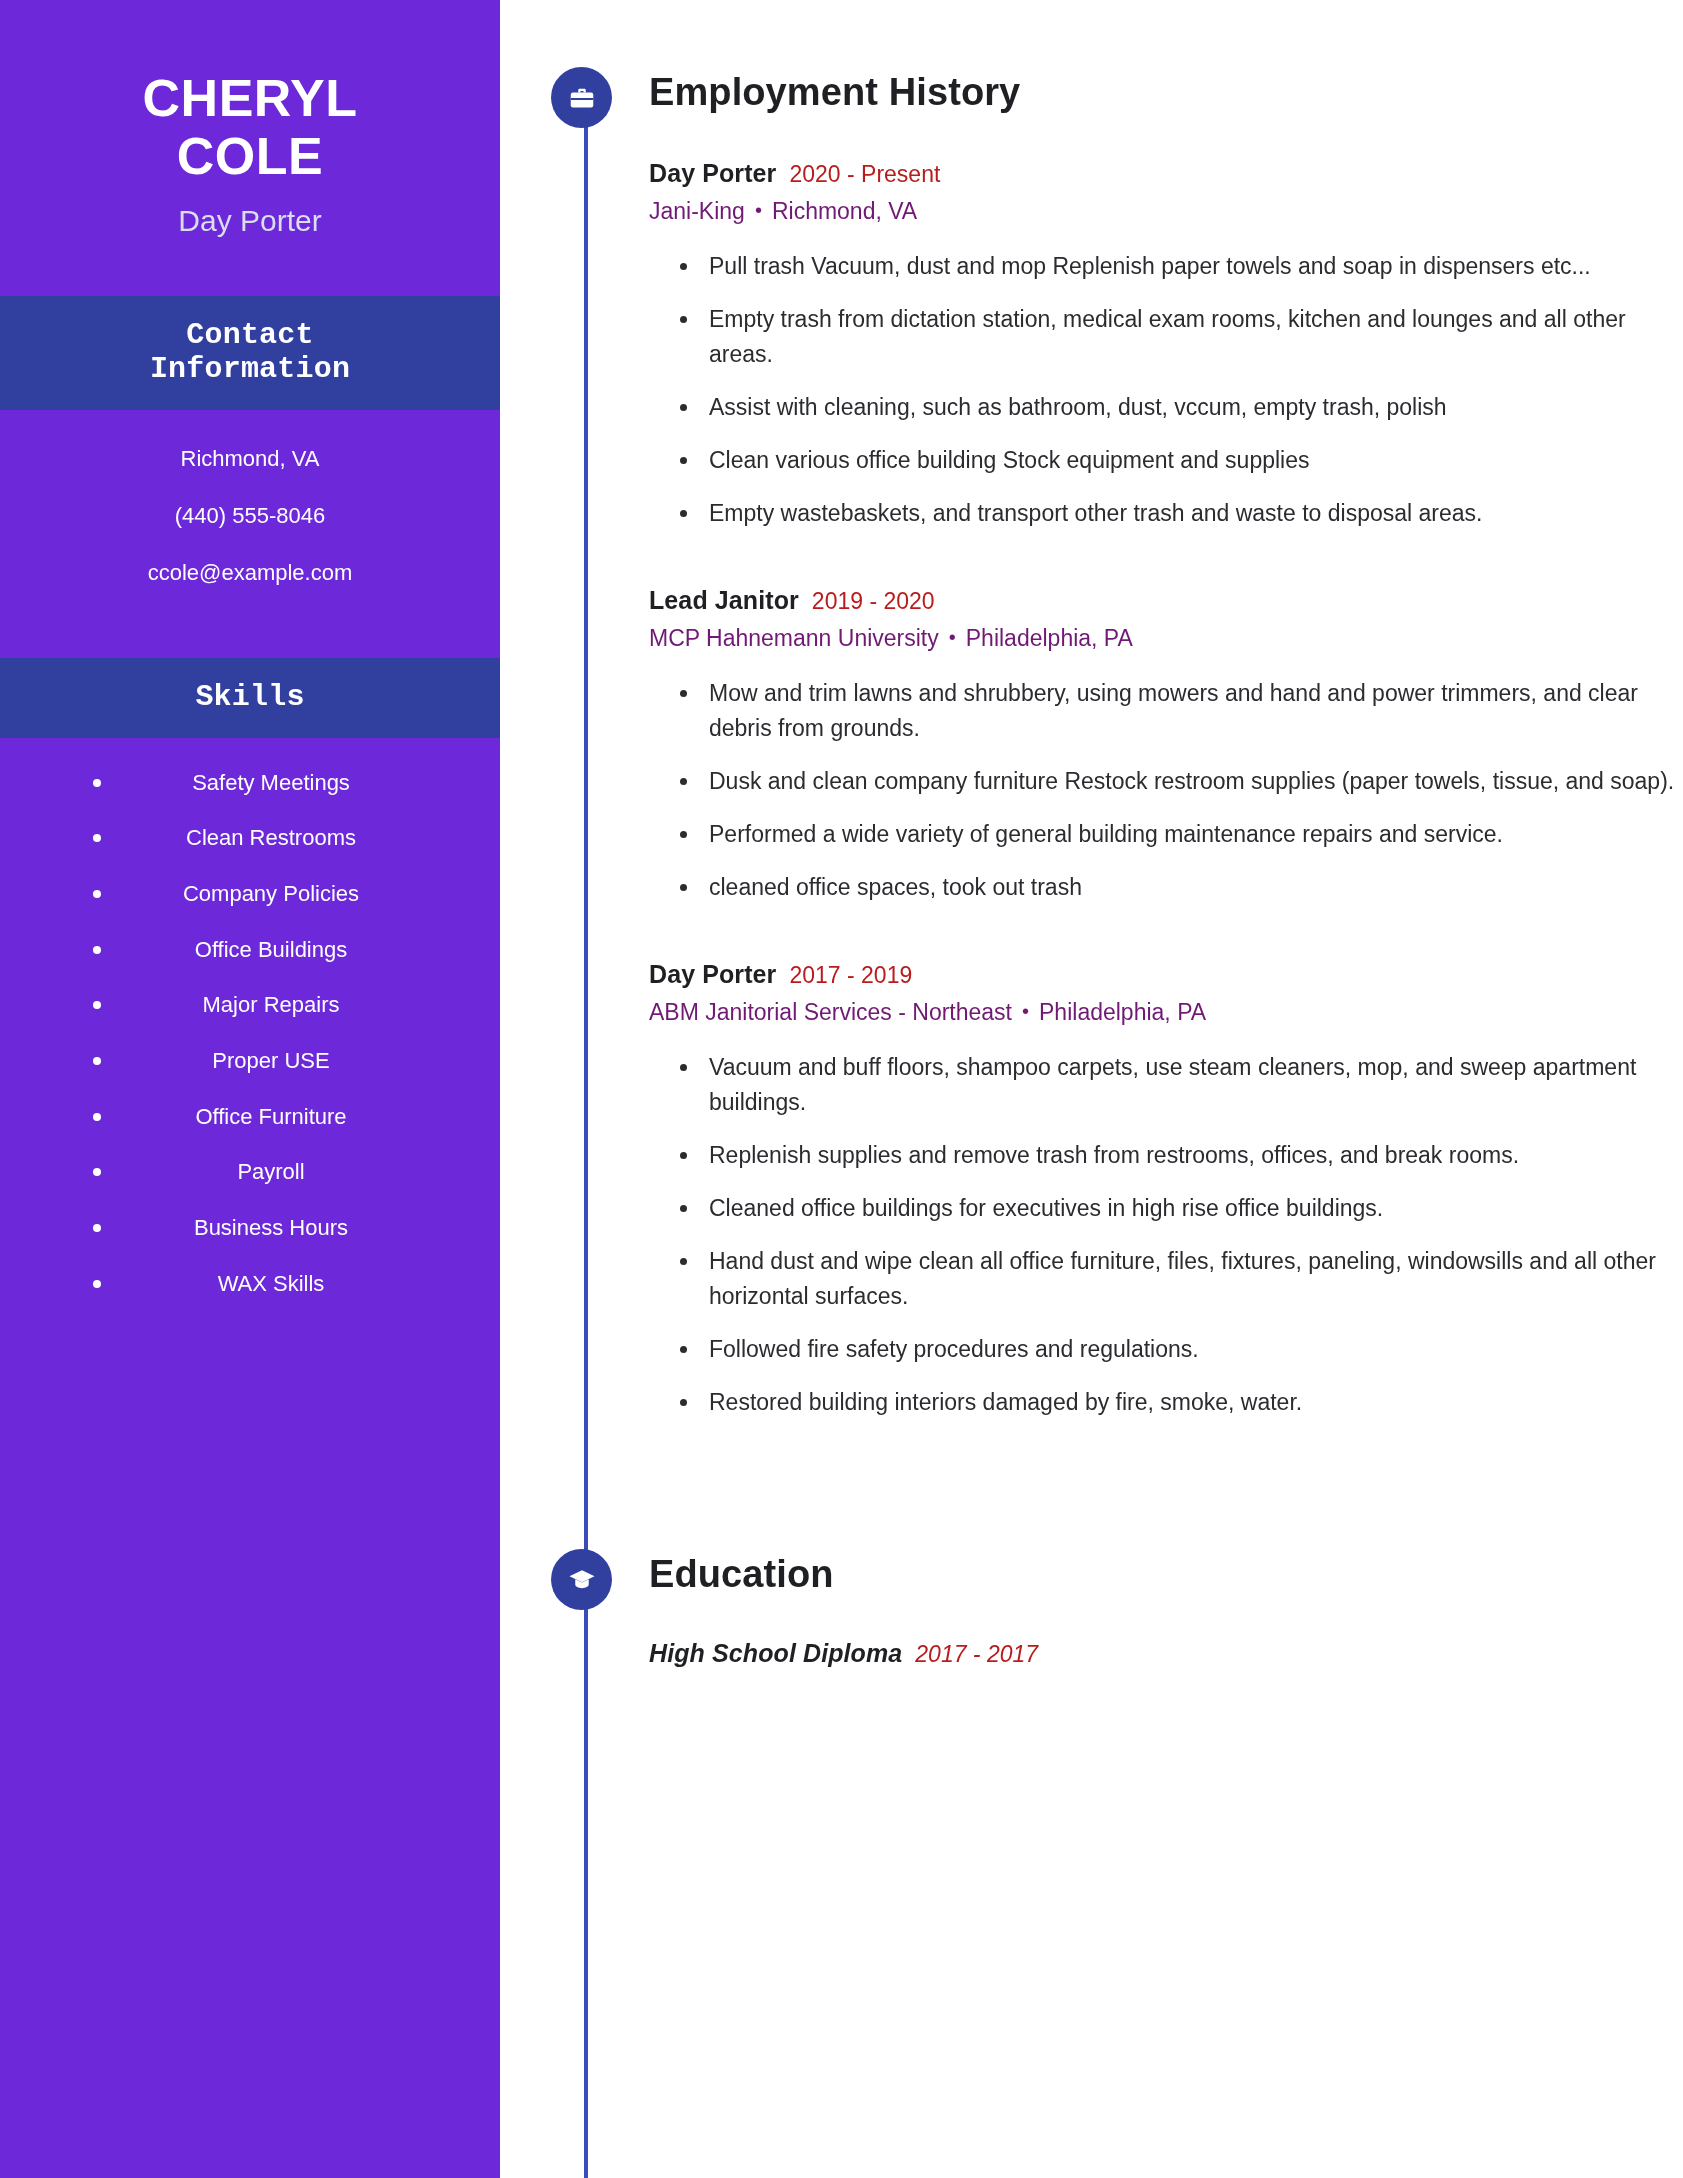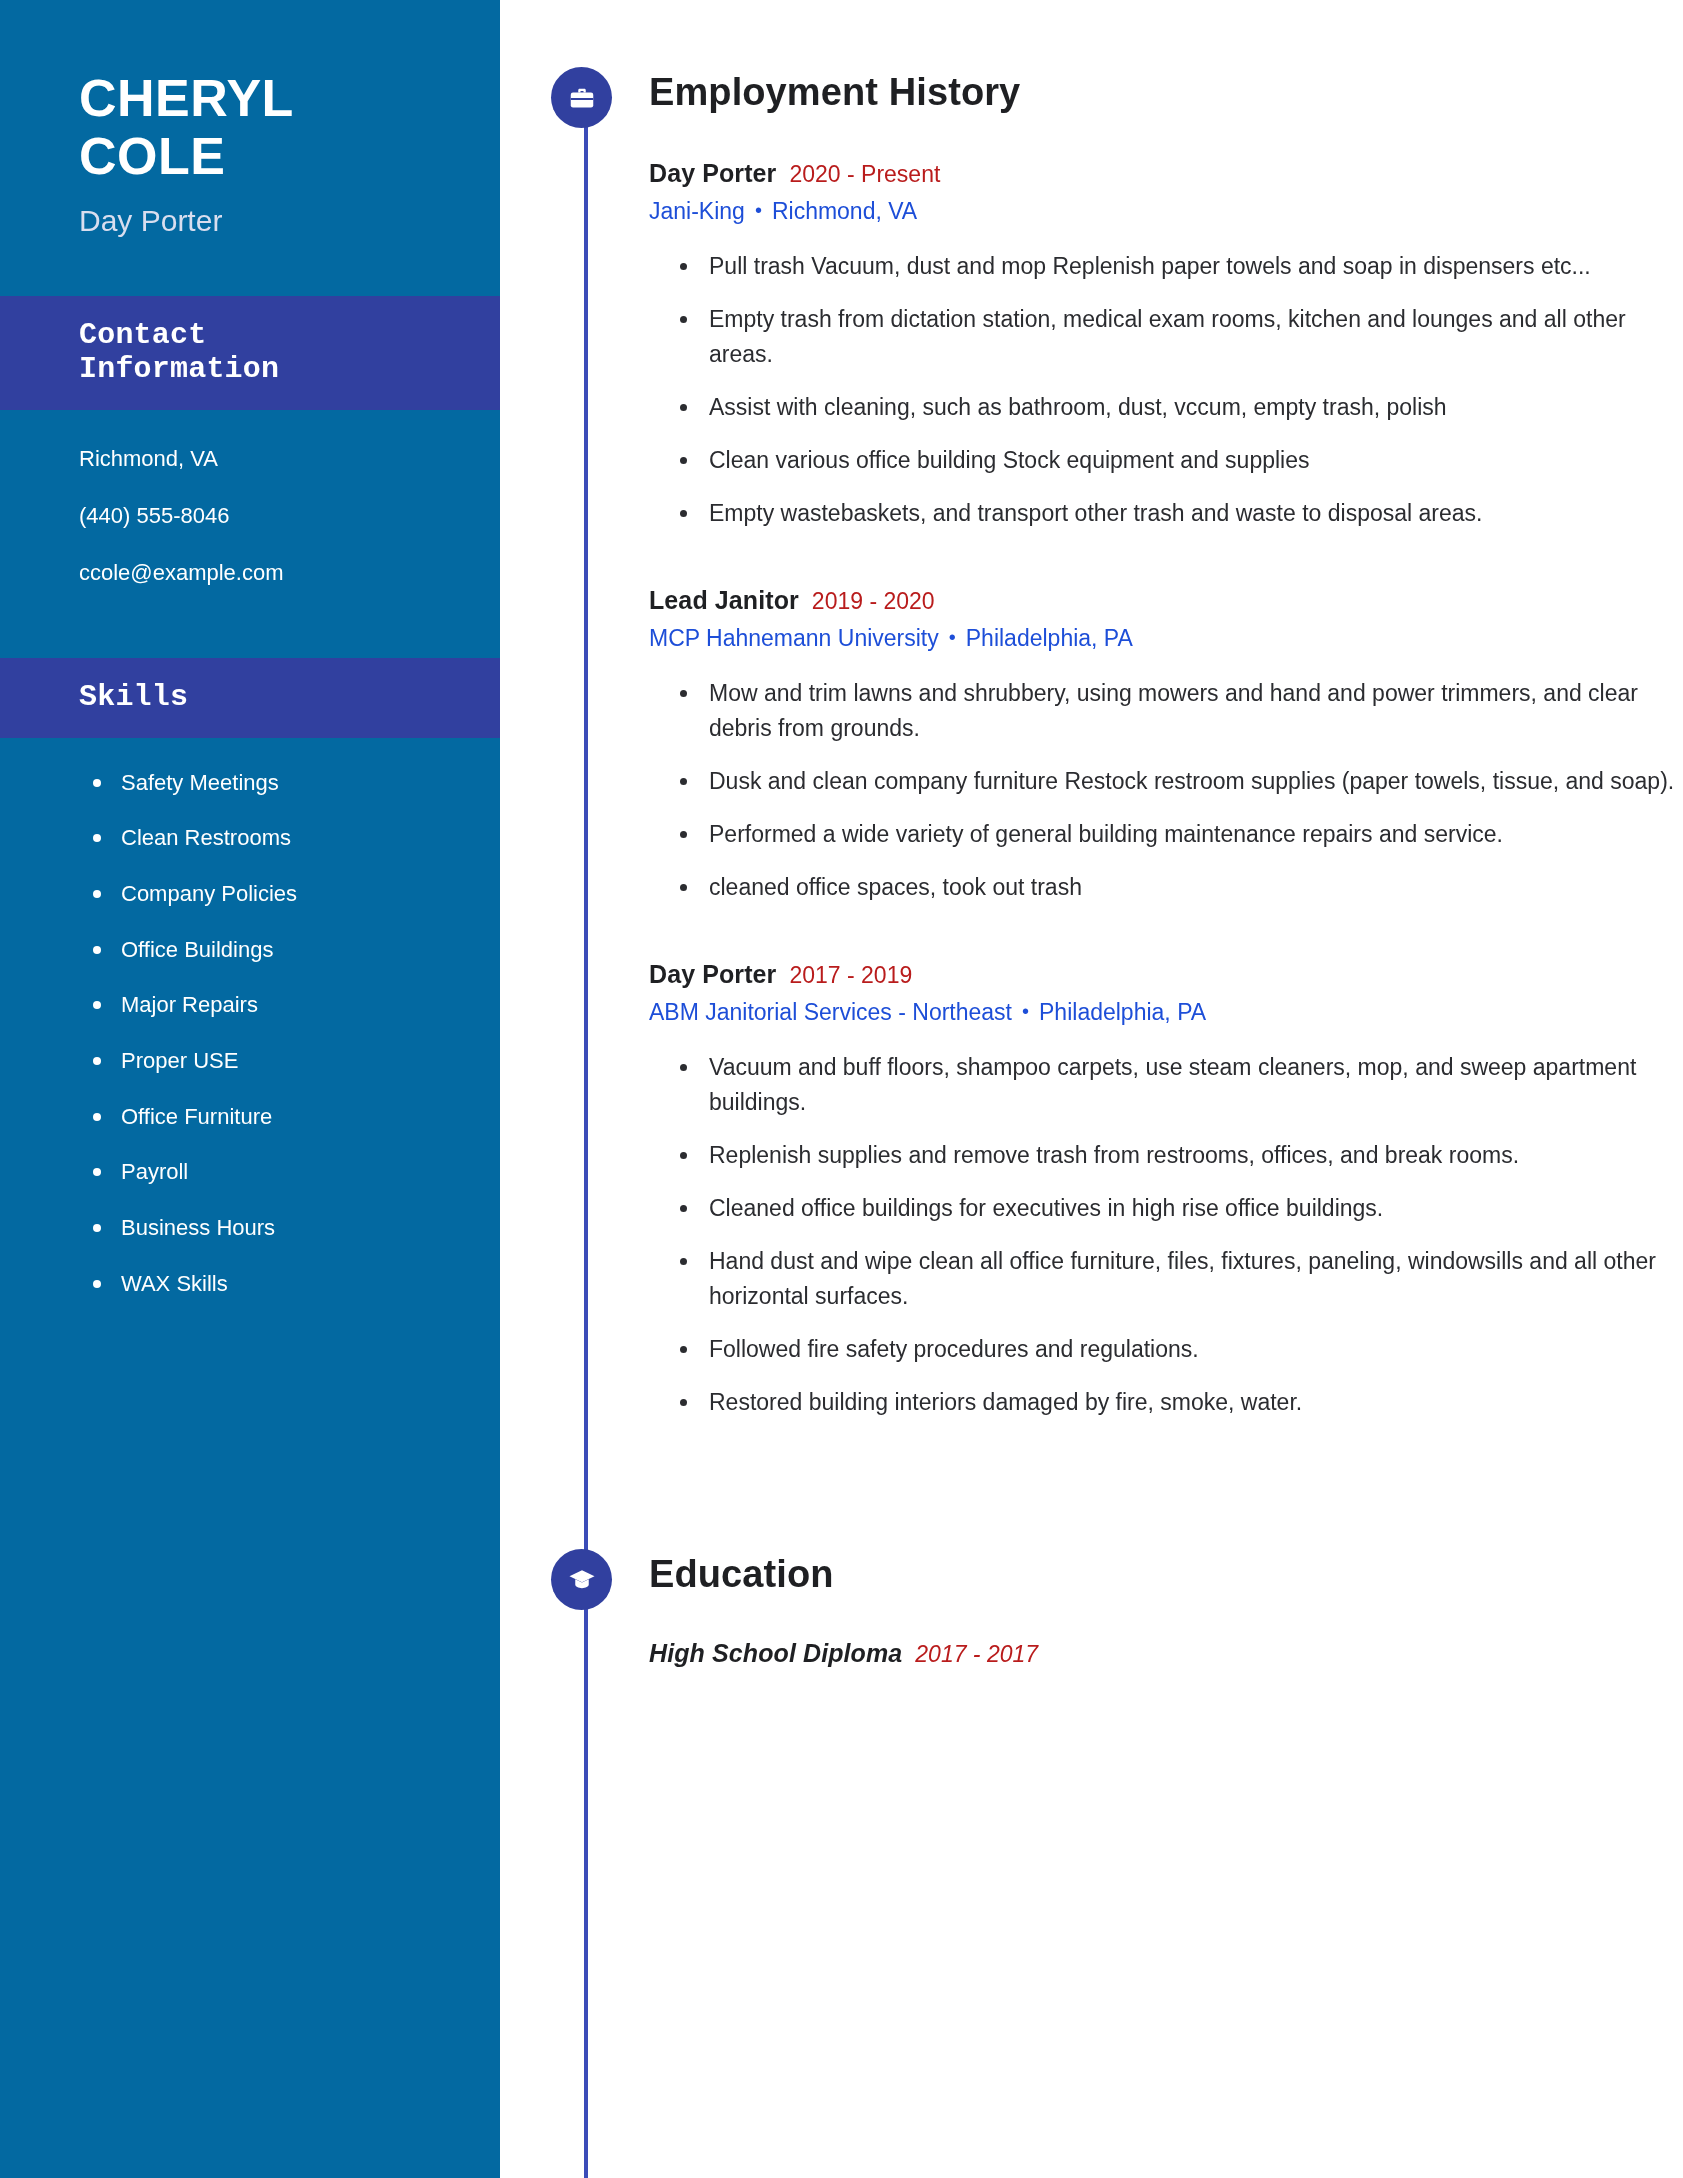--- a/index.html
+++ b/index.html
@@ -18,23 +18,24 @@
     height: 2178px;
     display: flex;
     background: #ffffff;
     overflow: hidden;
   }
 
   
   .sidebar {
     width: 500px;
     flex: 0 0 500px;
-    background: #0369a1;
-    color: #ffffff;
-    position: relative;
+    background: #6d28d9;
+    color: #ffffff;
+    position: relative;
+    text-align: center;
   }
 
   .name-block {
     padding: 69px 79px 0 79px;
   }
   .name-line {
     font-size: 52px;
     font-weight: 700;
     line-height: 1.12;
     letter-spacing: 0.5px;
@@ -162,21 +163,21 @@
     letter-spacing: 0.1px;
   }
   .entry-dates {
     font-size: 23px;
     font-weight: 400;
     color: #b91c1c;
     margin-left: 13px;
   }
   .entry-meta {
     font-size: 23px;
-    color: #1d4ed8;
+    color: #701a75;
     line-height: 1.35;
     margin-bottom: 4px;
   }
   .meta-dot {
     display: inline-block;
     margin: 0 10px;
     font-size: 20px;
     vertical-align: 2px;
   }
 

